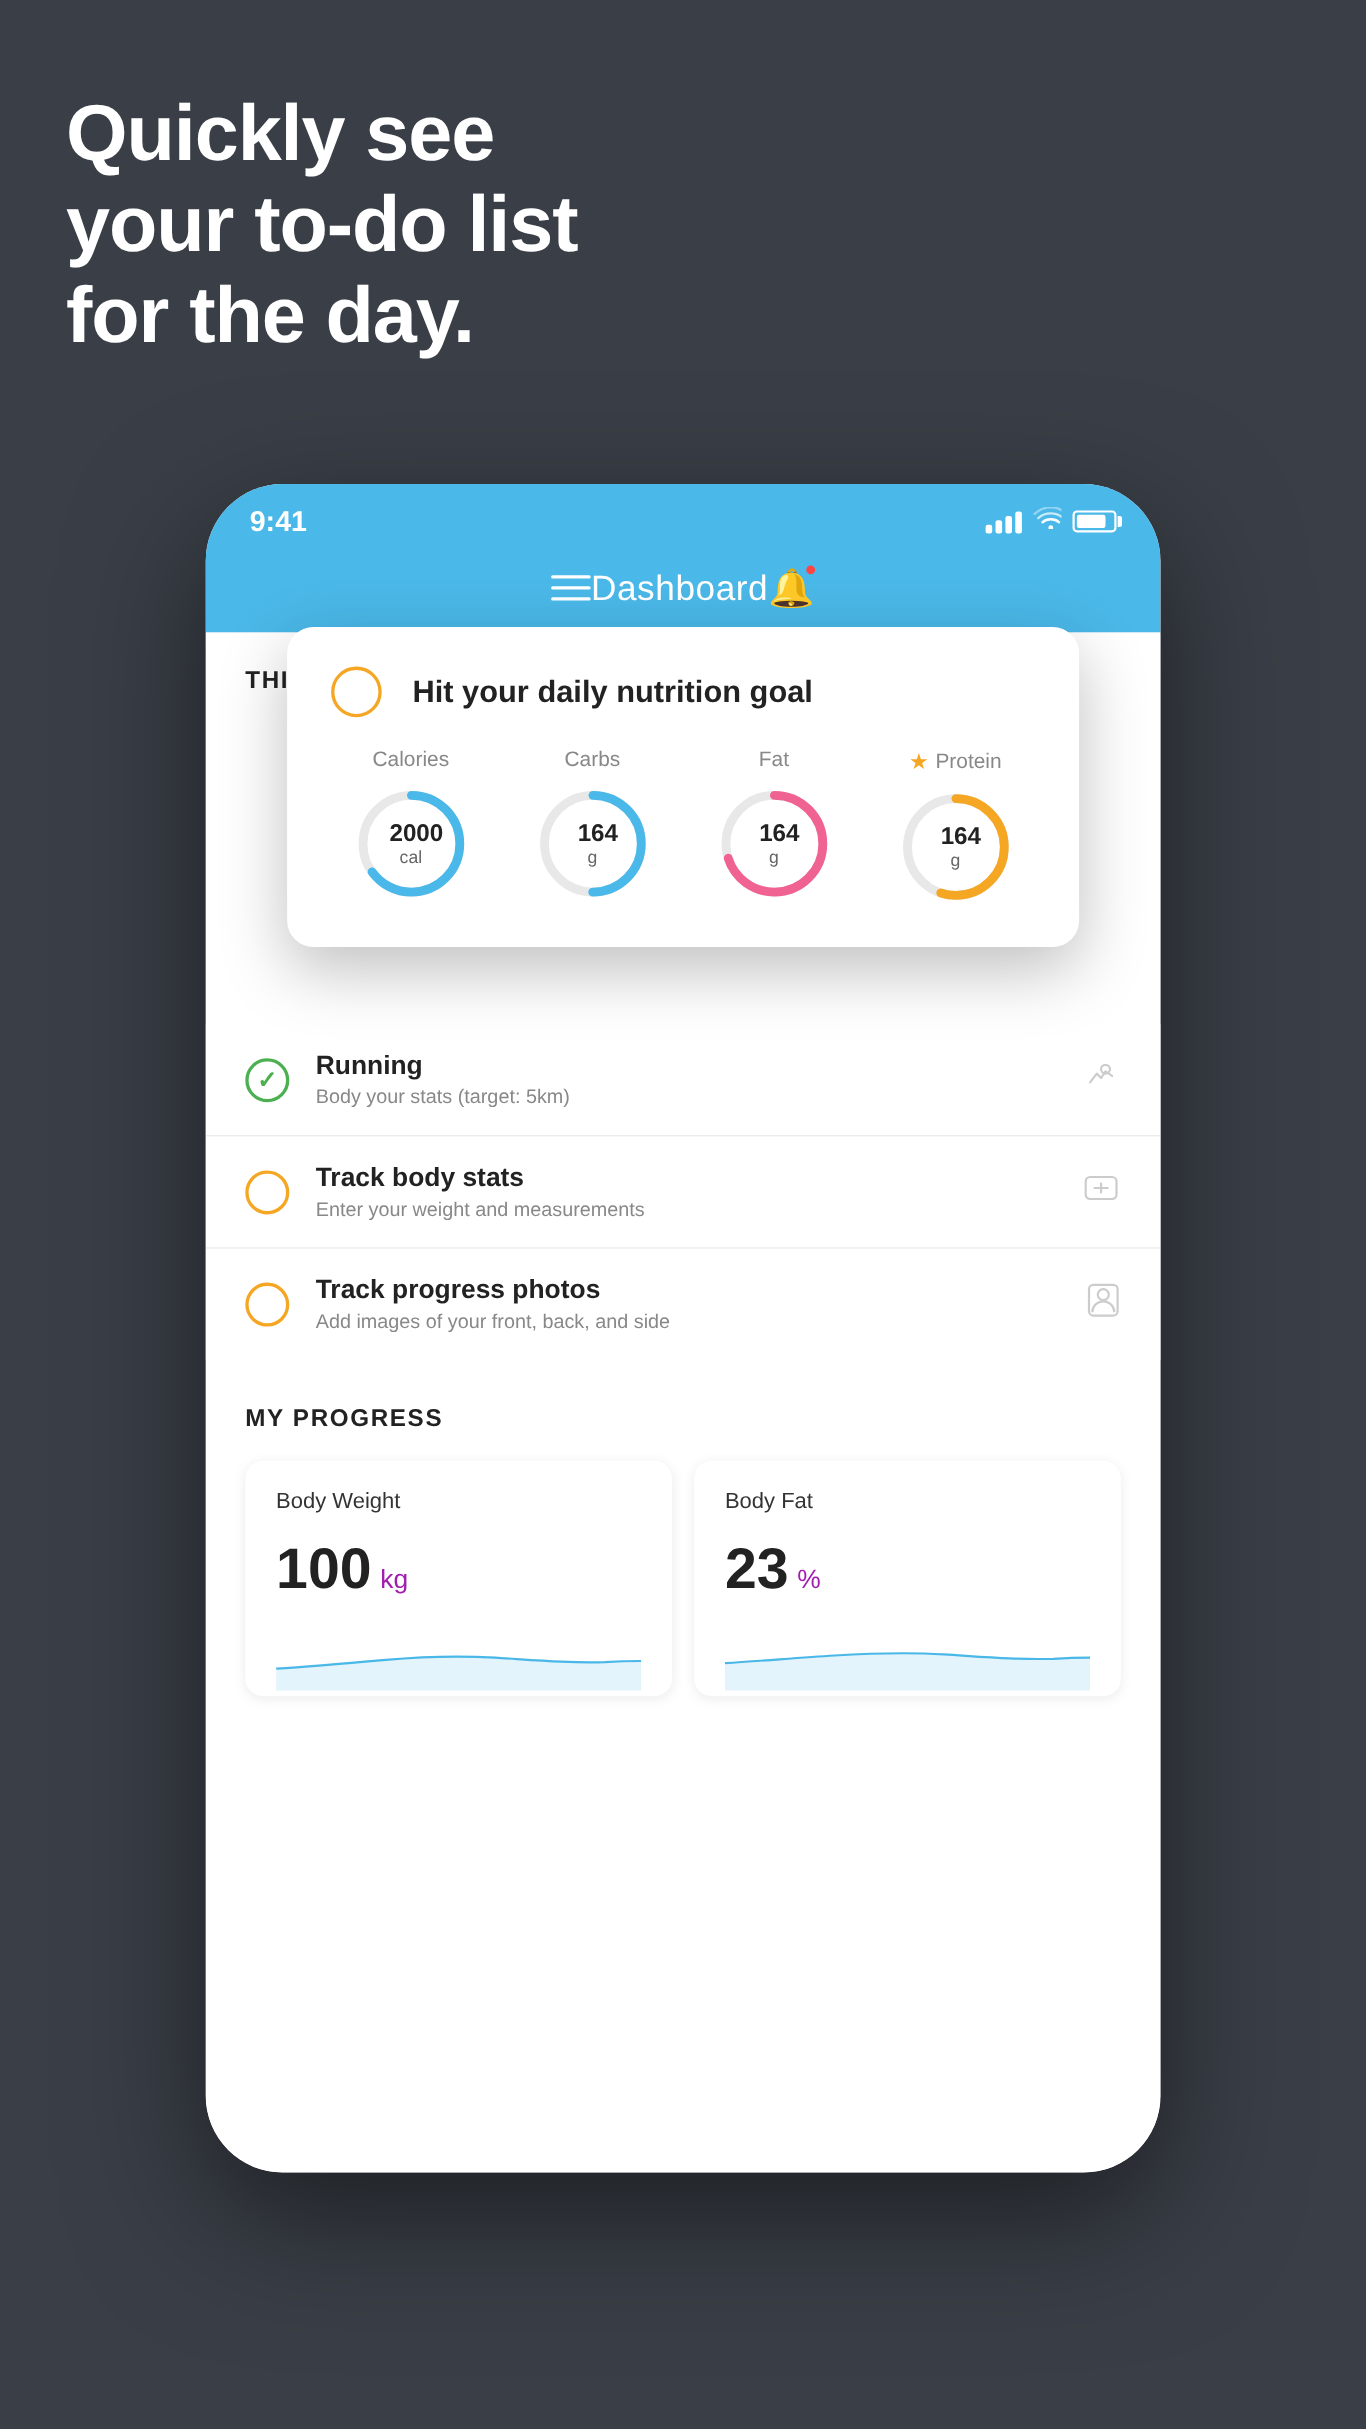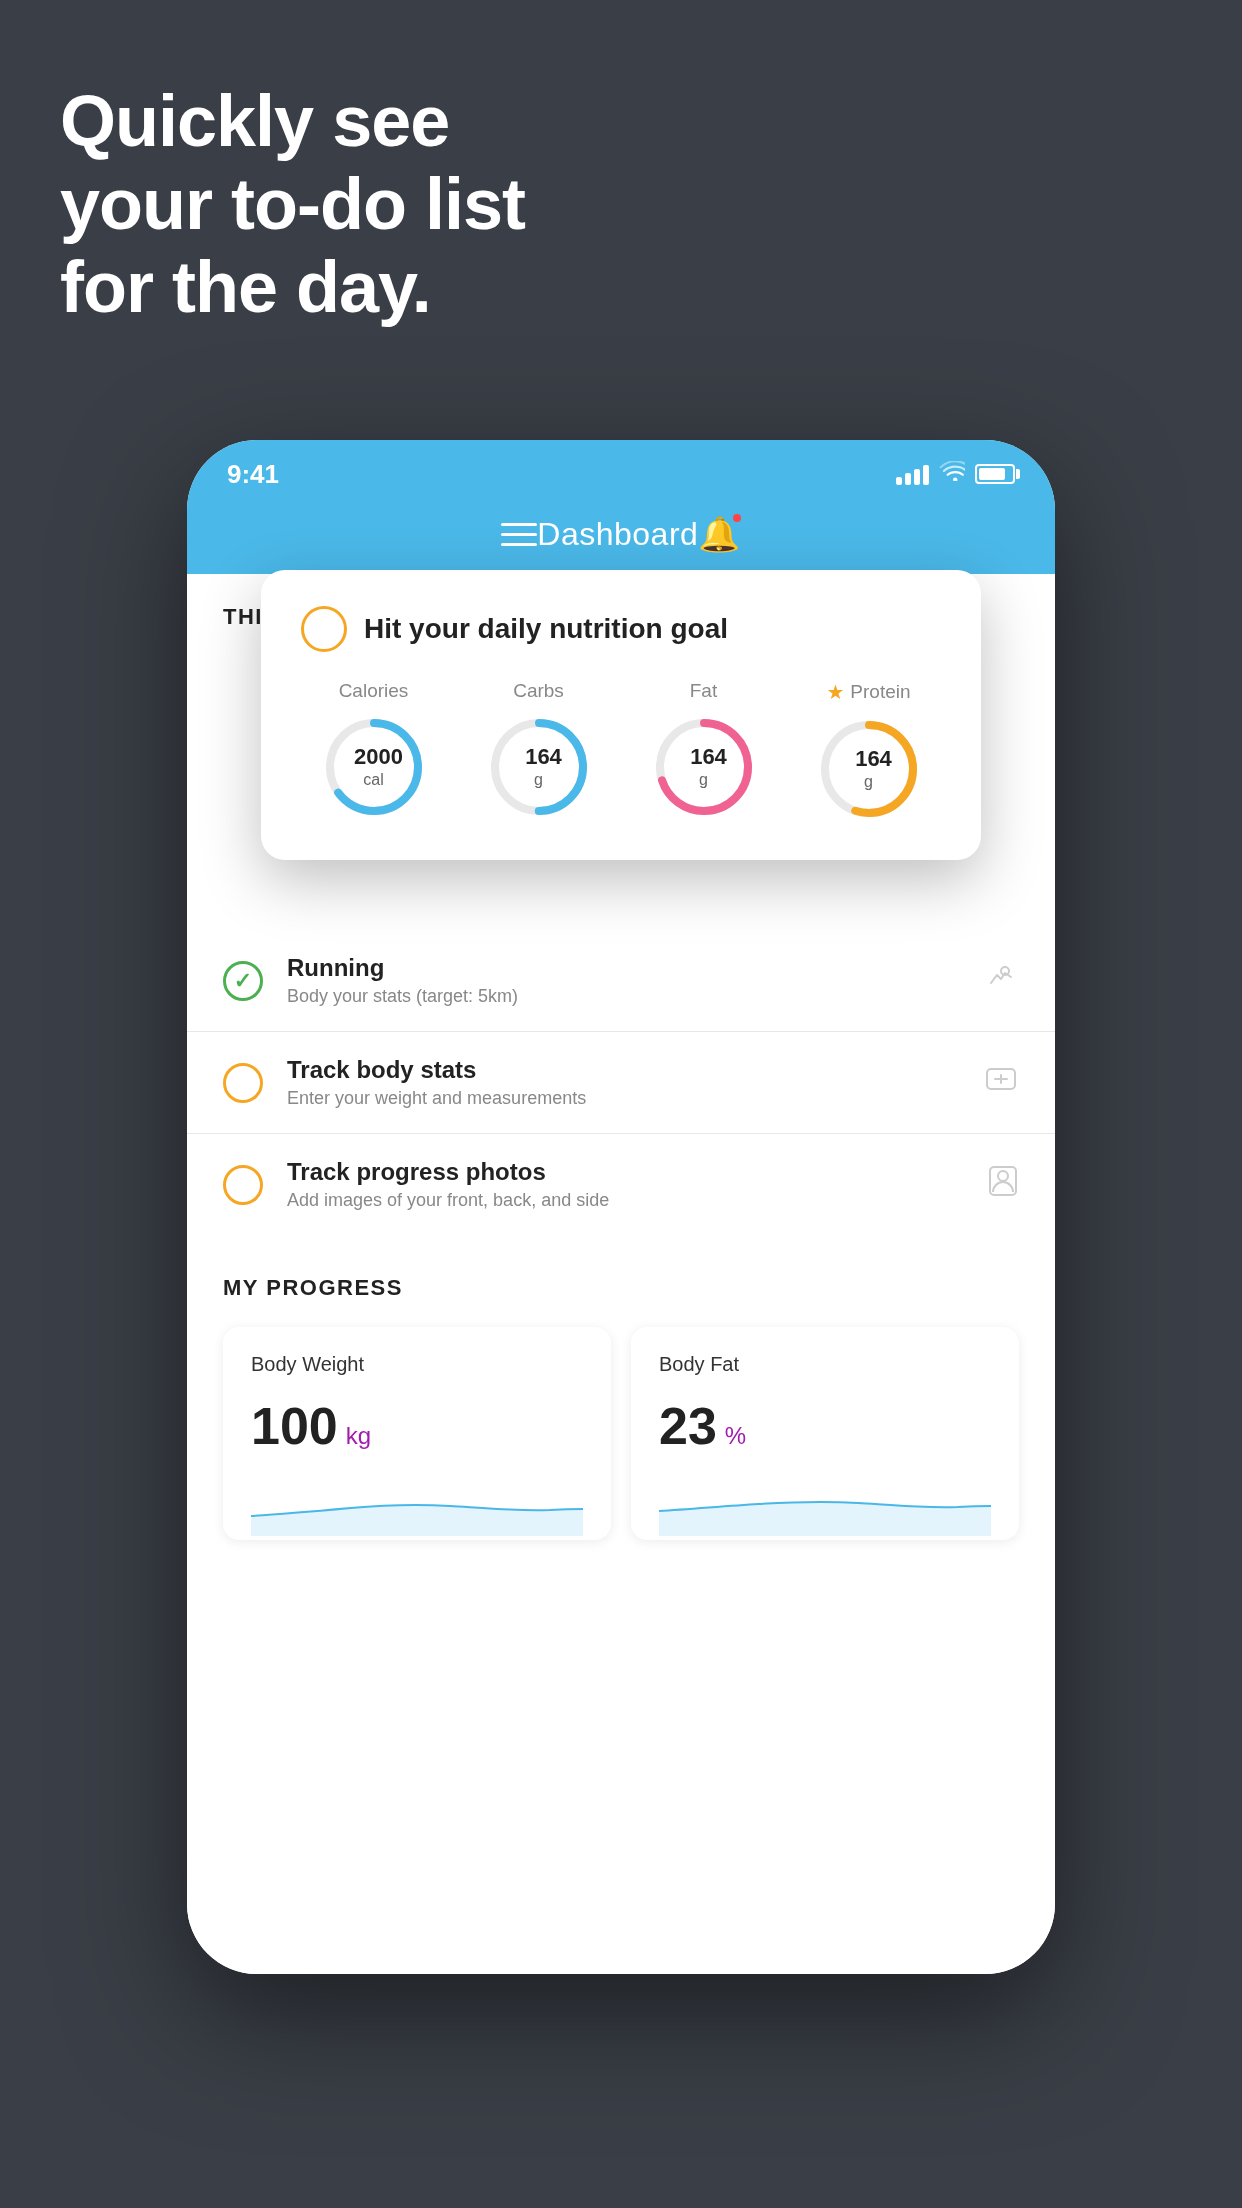--- a/index.html
+++ b/index.html
@@ -186,21 +186,21 @@
       border-radius: 24px;
       padding: 36px 40px;
       box-shadow: 0 20px 60px rgba(0,0,0,0.25);
       z-index: 10;
     }
 
     .card-top-row {
       display: flex;
       align-items: center;
       margin-bottom: 28px;
-      gap: 17px;
+      gap: 28px;
     }
 
     .circle-check {
       width: 46px;
       height: 46px;
       border-radius: 50%;
       border: 3px solid #f5a623;
       flex-shrink: 0;
     }
 

